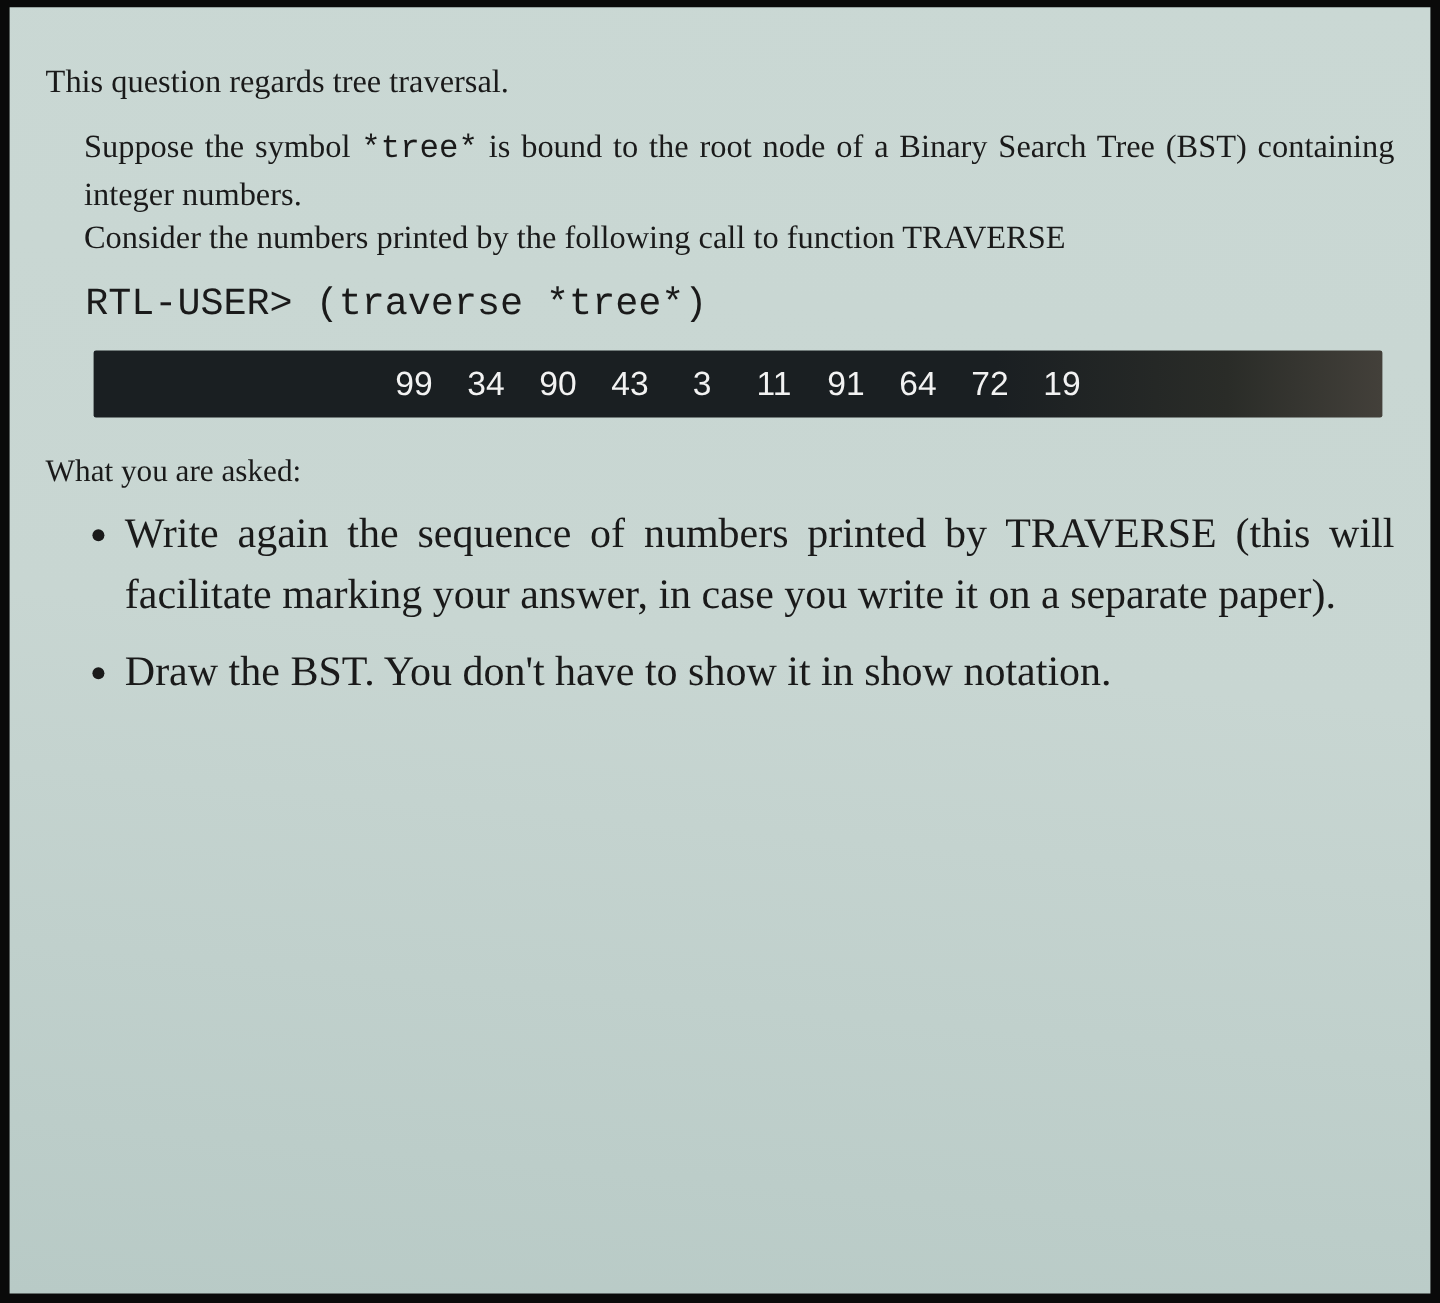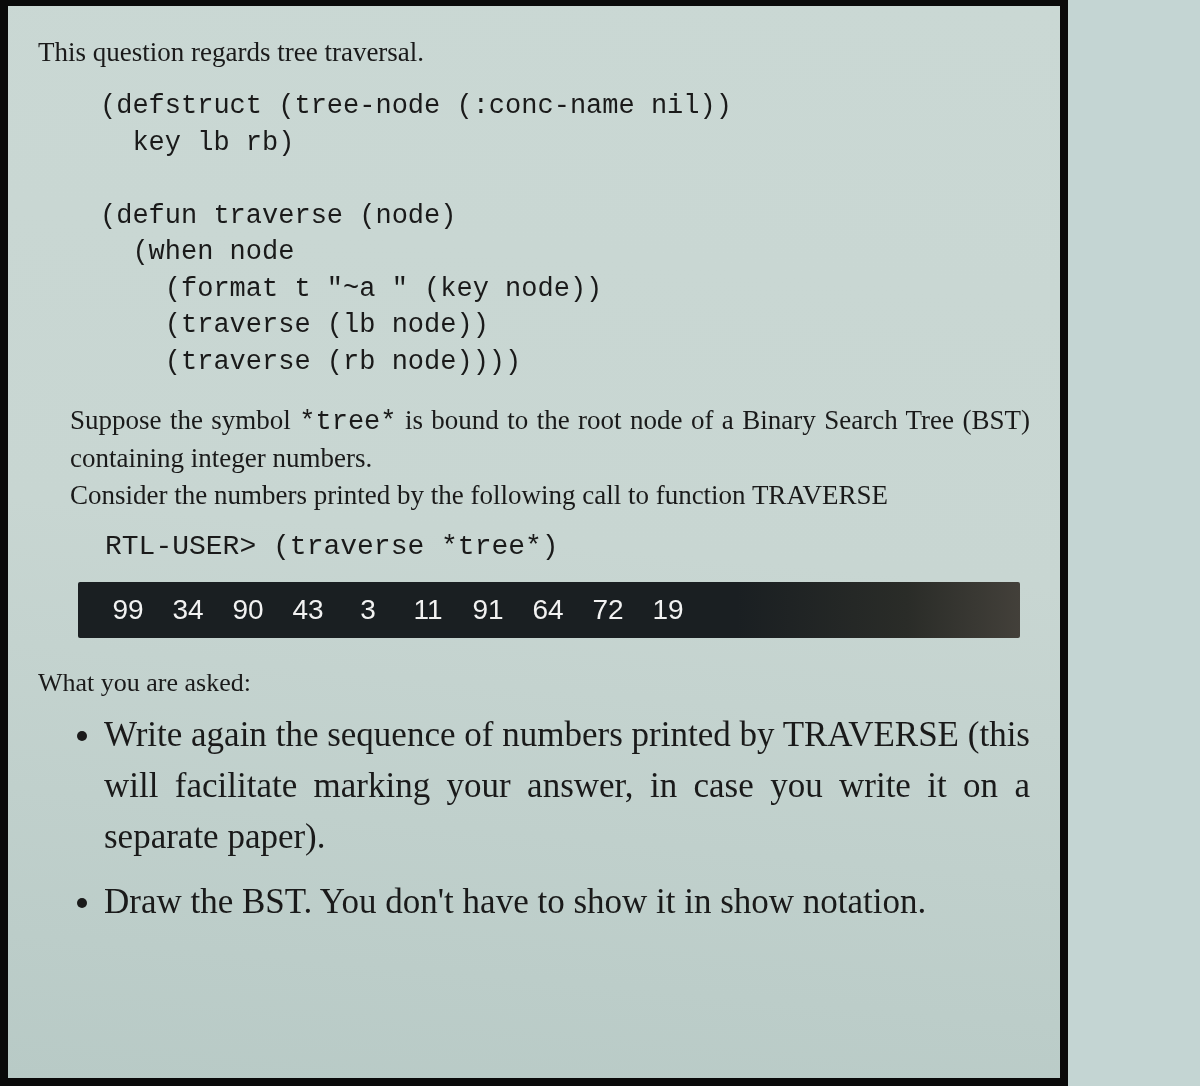--- a/index.html
+++ b/index.html
@@ -6,23 +6,23 @@
     margin: 0;
     padding: 0;
     width: 1200px;
     height: 1086px;
     background: #c4d5d3;
     font-family: Georgia, 'Times New Roman', serif;
     color: #1a1a1a;
   }
   .page {
     background: linear-gradient(5deg, #b8cac6 0%, #c8d6d2 50%, #cad8d4 100%);
-    width: 1068px;
+    width: 1200px;
     height: 1086px;
-    padding: 28px 30px 20px 30px;
+    padding: 44px 30px 20px 30px;
     box-sizing: border-box;
     position: relative;
     border: 8px solid #0a0a0a;
     border-top: 6px solid #0a0a0a;
   }
   .para {
     font-size: 27px;
     line-height: 1.35;
     margin-bottom: 18px;
   }
@@ -38,21 +38,21 @@
   .mono {
     font-family: 'Courier New', monospace;
   }
   .number-bar {
     background: linear-gradient(90deg, #1a1f22 0%, #1a1f22 70%, #2a2c28 88%, #43403a 100%);
     color: #f2f2f2;
     font-size: 28px;
     padding: 12px 20px;
     margin: 10px 10px 18px 40px;
     display: flex;
-    justify-content: flex-start;
+    justify-content: center;
     font-family: Arial, Helvetica, sans-serif;
     border-radius: 2px;
   }
   .number-bar span {
     display: inline-block;
     min-width: 60px;
     text-align: center;
   }
   ul.tasks {
     font-size: 35px;
@@ -64,42 +64,34 @@
     margin-bottom: 14px;
     text-align: justify;
   }
   .heading {
     font-size: 26px;
     margin-top: 30px;
     margin-bottom: 12px;
   }
   .repl-line {
     font-family: 'Courier New', monospace;
-    font-size: 28px;
-    margin-left: 67px;
+    font-size: 32px;
+    margin-left: 33px;
     margin-bottom: 20px;
   }
 </style>
 </head>
 <body>
 
 <div class="page">
 
   <div class="para">
     <span>This question regards tree traversal.</span><br>
   </div>
 
-  <div class="code-block">(defstruct (tree-node (:conc-name nil))
-  key lb rb)
-
-(defun traverse (node)
-  (when node
-    (format t "~a " (key node))
-    (traverse (lb node))
-    (traverse (rb node))))</div>
 
   <div class="para" style="text-align:justify;margin-left:32px;">
     <span>Suppose the symbol </span><span class="mono">*tree*</span><span> is bound to the root node of a Binary Search Tree (BST) containing integer numbers.</span><br>
     <span>Consider the numbers printed by the following call to function TRAVERSE</span>
   </div>
 
   <div class="repl-line">RTL-USER&gt; (traverse *tree*)</div>
 
   <div class="number-bar">
     <span>99</span>

